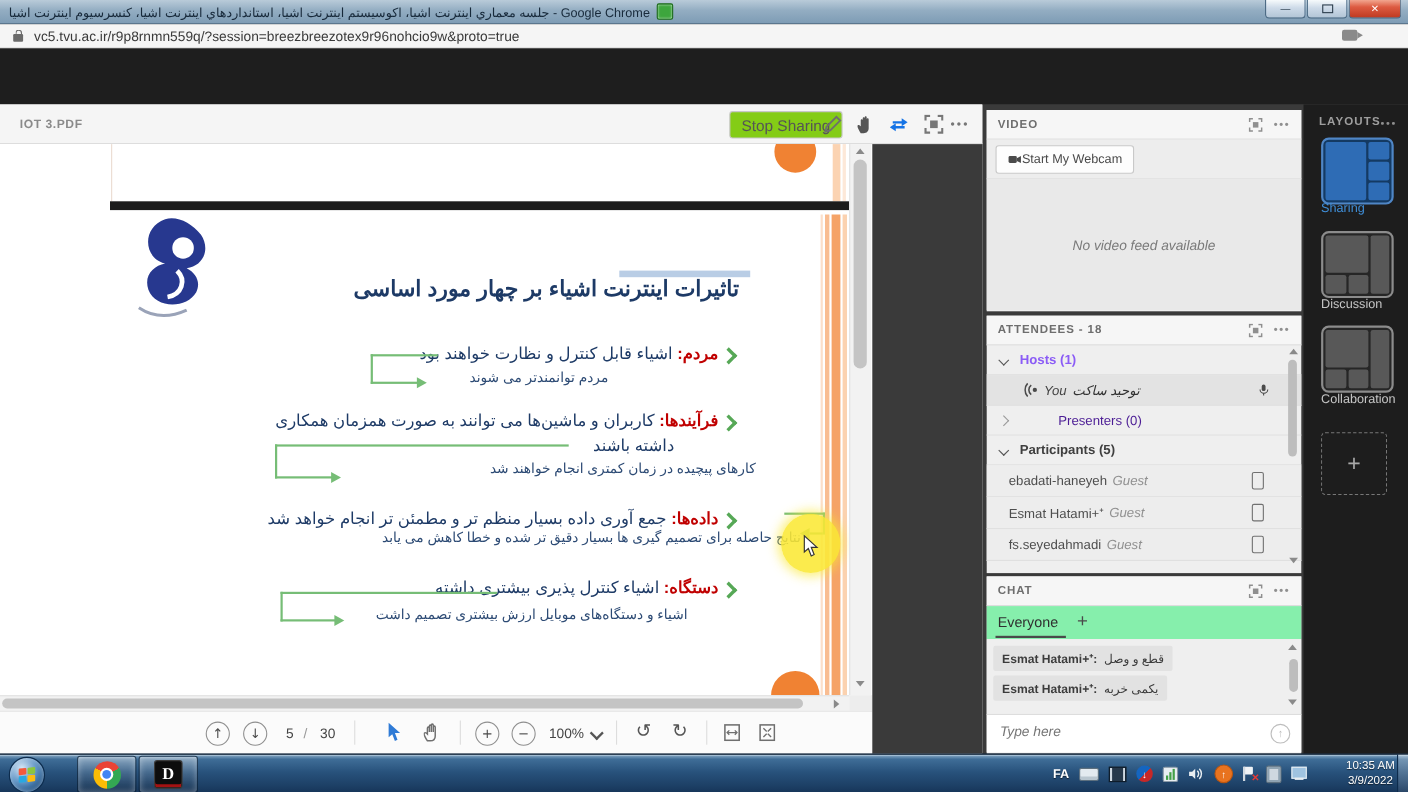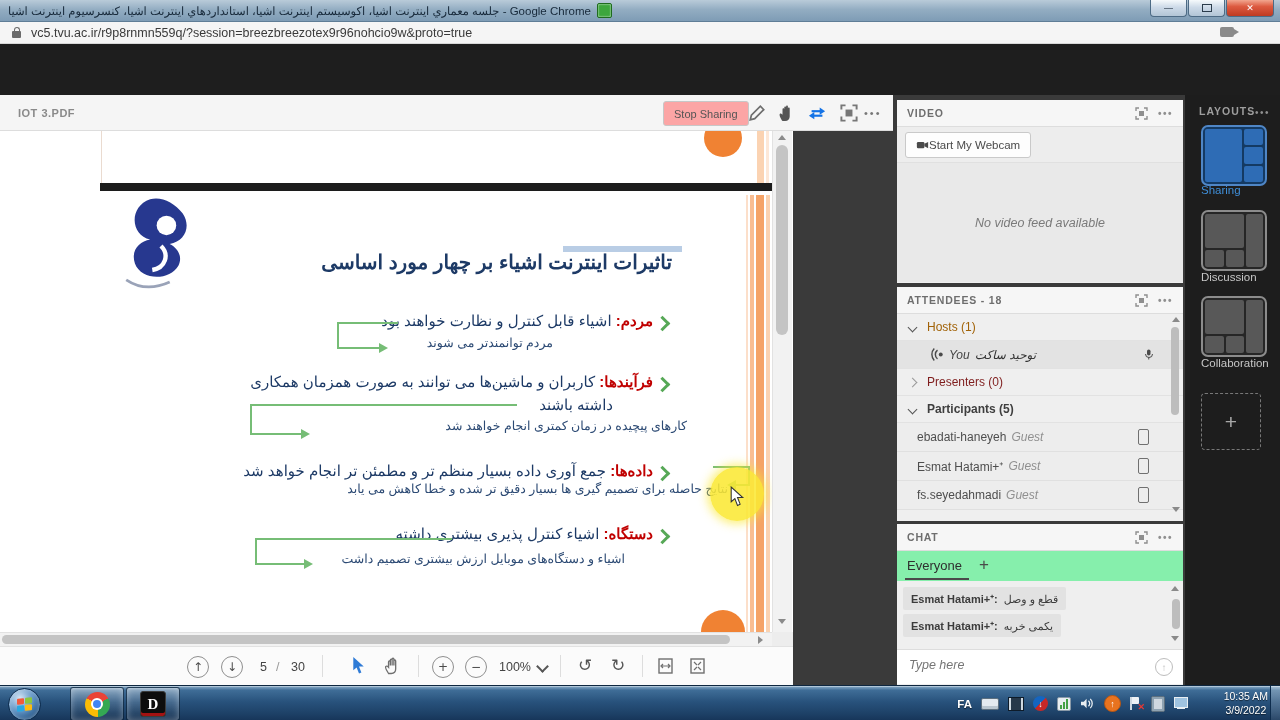--- a/index.html
+++ b/index.html
@@ -40,22 +40,22 @@
   .fsico{width:13px;height:13px;}
   .dots3{font-size:11px;letter-spacing:2px;color:#bdbdbd;}
   .pwr{width:15px;height:15px;border:2px solid #e05565;border-radius:50%;position:relative;}
   .pwr:after{content:"";position:absolute;left:5.5px;top:-4px;width:2.5px;height:7px;background:#e05565;border:1px solid #1e1e1e;}
   
   #ws{left:0;top:95px;width:1280px;height:590px;background:#3a3a3a;}
   
   #sp{left:0;top:0;width:893px;height:590px;background:#fff;}
   .sp-head{left:0;top:0;width:893px;height:36px;background:#f5f5f5;border-bottom:1px solid #ddd;box-sizing:border-box;}
   .sp-title{left:18px;top:12px;font-size:11px;font-weight:bold;letter-spacing:.5px;color:#8a8a8a;}
-  .stopbtn{left:663px;top:6px;height:23px;padding:0 10px;background:#fca5a5;border:1px solid #c7c7c7;border-radius:3px;
-           font-size:11px;color:#555;display:flex;align-items:center;}
+  .stopbtn{left:663px;top:6px;height:23px;padding:0 10px;background:#84cc16;border:1px solid #c7c7c7;border-radius:3px;
+           font-size:14px;color:#555;display:flex;align-items:center;}
   .spico{top:9px;width:18px;height:18px;display:flex;align-items:center;justify-content:center;}
   .doc{left:0;top:36px;width:772px;height:501px;background:#fff;overflow:hidden;}
   .vscroll{left:772px;top:36px;width:20px;height:501px;background:#f2f2f2;border-left:1px solid #e2e2e2;box-sizing:border-box;}
   .vthumb{left:3px;top:14px;width:12px;height:190px;background:#c4c4c4;border-radius:6px;}
   .hscroll{left:0;top:537px;width:772px;height:14px;background:#f2f2f2;border-top:1px solid #e2e2e2;box-sizing:border-box;}
   .hthumb{left:2px;top:2px;width:728px;height:9px;background:#c4c4c4;border-radius:5px;}
   .corner{left:772px;top:537px;width:21px;height:14px;background:#ededed;}
   .ptool{left:0;top:551px;width:793px;height:39px;background:#fbfbfb;border-top:1px solid #e2e2e2;box-sizing:border-box;}
   .spdark{left:793px;top:36px;width:100px;height:554px;background:#3a3a3a;}
   .tri-u{width:0;height:0;border-left:4px solid transparent;border-right:4px solid transparent;border-bottom:5px solid #8a8a8a;}
@@ -388,38 +388,38 @@
       <div class="phead">
         <span>ATTENDEES - 18</span>
         <span class="phicons">
           <svg class="fsico" viewBox="0 0 13 13">
             <path d="M1 4V1h3 M9 1h3v3 M12 9v3H9 M4 12H1V9" stroke="#8f8f8f" stroke-width="1.4" fill="none"></path>
             <rect x="4" y="4" width="5" height="5" fill="#8f8f8f"></rect>
           </svg>
           <span class="pdots">•••</span>
         </span>
       </div>
-      <div class="grow" style="font-weight:normal;color:#a16207;">
+      <div class="grow" style="font-weight:bold;color:#8b5cf6;">
         <span class="cd"></span>
         <span>Hosts (1)</span>
       </div>
       <div class="grow" style="height:28px;background:#e3e3e3;padding-left:34px;">
         <svg width="13" height="13" viewBox="0 0 12 12" style="margin-right:5px;">
           <circle cx="9" cy="6" r="1.8" fill="#4a4a4a"></circle>
           <path d="M6 2a5 5 0 0 0 0 8 M3 0.5a8 8 0 0 0 0 11" stroke="#4a4a4a" stroke-width="1.3" fill="none"></path>
         </svg>
         <span class="itl" style="color:#444;margin-right:5px;">You</span>
         <span class="itl" style="color:#333;">توحيد ساكت</span>
         <svg width="12" height="15" viewBox="0 0 24 24" style="margin-left:auto;margin-right:16px;">
           <rect x="8" y="2" width="7" height="12" rx="3.5" fill="#4a4a4a"></rect>
           <path d="M5 11a7 7 0 0 0 14 0" stroke="#4a4a4a" stroke-width="2" fill="none"></path>
           <line x1="11.5" y1="18" x2="11.5" y2="22" stroke="#4a4a4a" stroke-width="2"></line>
         </svg>
       </div>
-      <div class="grow" style="color:#7f1d1d;">
+      <div class="grow" style="color:#4c1d95;gap:35px;">
         <span class="cr"></span>
         <span>Presenters (0)</span>
       </div>
       <div class="grow" style="font-weight:bold;color:#3f3f3f;">
         <span class="cd"></span>
         <span>Participants (5)</span>
       </div>
       <div class="prow">
         <span>ebadati-haneyeh</span>
         <span class="guest">Guest</span>

